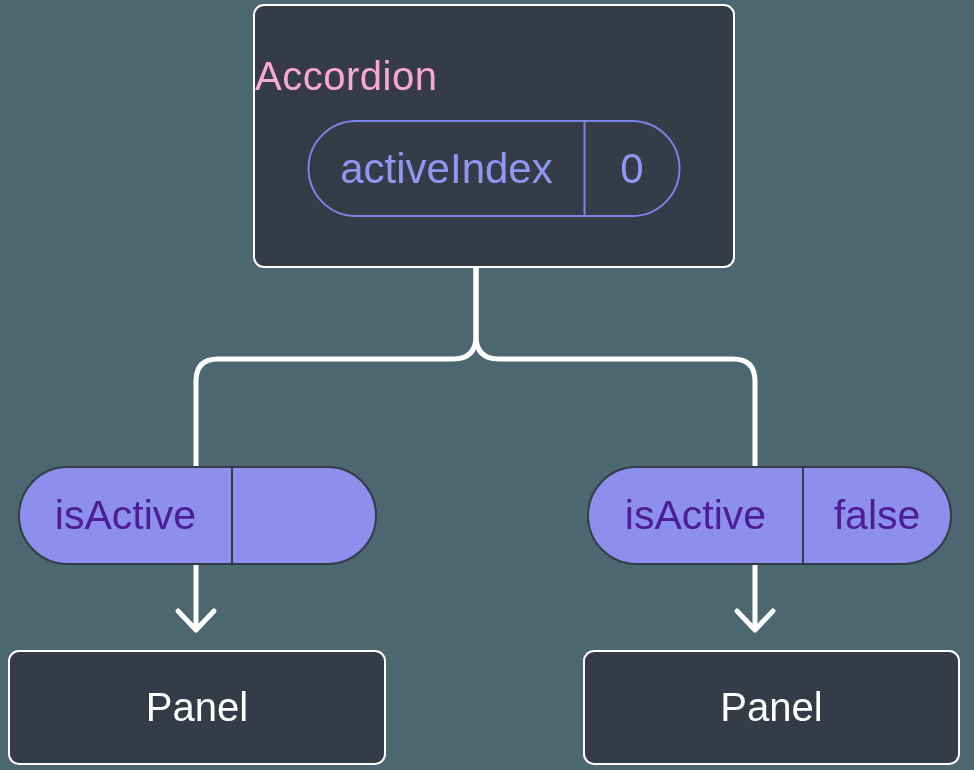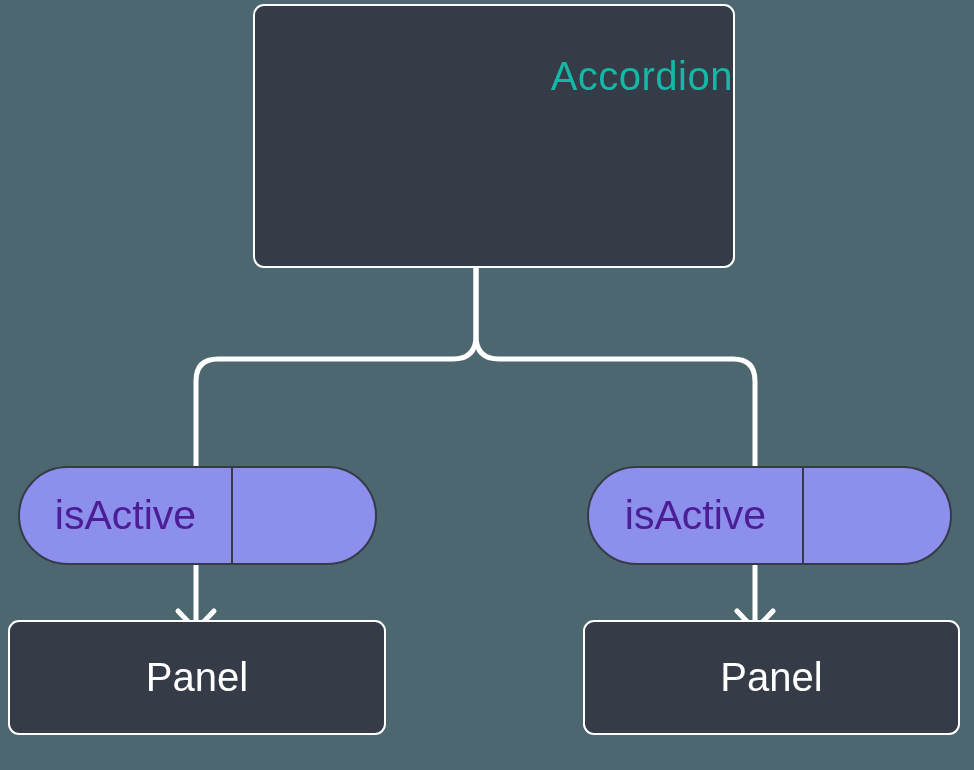--- a/index.html
+++ b/index.html
@@ -18,24 +18,24 @@
     background: #353B47;
     border: 2px solid #FFFFFF;
     border-radius: 11px;
     box-sizing: border-box;
     color: #FFFFFF;
   }
   .accordion-node { left: 253px; top: 4px; width: 482px; height: 264px; }
   .node-title {
     position: absolute;
     left: 0; right: 0;
-    text-align: right;
+    text-align: left;
     font-size: 40px;
     font-weight: 500;
-    color: #14b8a6;
+    color: #f9a8d4;
     letter-spacing: 0.5px;
   }
   .accordion-node .node-title { top: 48px; }
 
   
   .state-pill {
     position: absolute;
     left: 50%; transform: translateX(-50%);
     top: 114px;
     width: 373px;
@@ -82,21 +82,21 @@
   }
   .prop-pill-left  .pill-name { width: 211px; }
   .prop-pill-right .pill-name { width: 213px; }
   .prop-pill .pill-value {
     flex: 1;
     display: flex; align-items: center; justify-content: center;
   }
 
   
   .panel-node {
-    top: 620px;
+    top: 650px;
     height: 115px;
     display: flex; align-items: center; justify-content: center;
     font-size: 40px;
     font-weight: 500;
   }
   .panel-node-left  { left: 8px;   width: 378px; }
   .panel-node-right { left: 583px; width: 377px; }
 
   
   .connector-layer {
@@ -115,28 +115,33 @@
     <g stroke="#FFFFFF" stroke-width="5" fill="none">
       <path d="M476 265 L476 336 Q476 359 453 359 L218 359 Q196 359 196 381 L196 467"></path>
       <path d="M476 265 L476 336 Q476 359 499 359 L733 359 Q755 359 755 381 L755 467"></path>
       <path stroke-linecap="round" stroke-linejoin="round" d="M196 566 L196 628 M178 611 L196 630 L214 611"></path>
       <path stroke-linecap="round" stroke-linejoin="round" d="M755 566 L755 628 M737 611 L755 630 L773 611"></path>
     </g>
   </svg>
 
   <div class="node accordion-node">
     <div class="node-title">Accordion</div>
+    <div class="state-pill">
+      <div class="pill-name">activeIndex</div>
+      <div class="pill-value">0</div>
+    </div>
   </div>
 
   <div class="prop-pill prop-pill-left">
     <div class="pill-name">isActive</div>
   </div>
 
   <div class="prop-pill prop-pill-right">
     <div class="pill-name">isActive</div>
+    <div class="pill-value">false</div>
   </div>
 
   <div class="node panel-node panel-node-left">
     <span>Panel</span>
   </div>
   <div class="node panel-node panel-node-right">
     <span>Panel</span>
   </div>
 
 </div>

